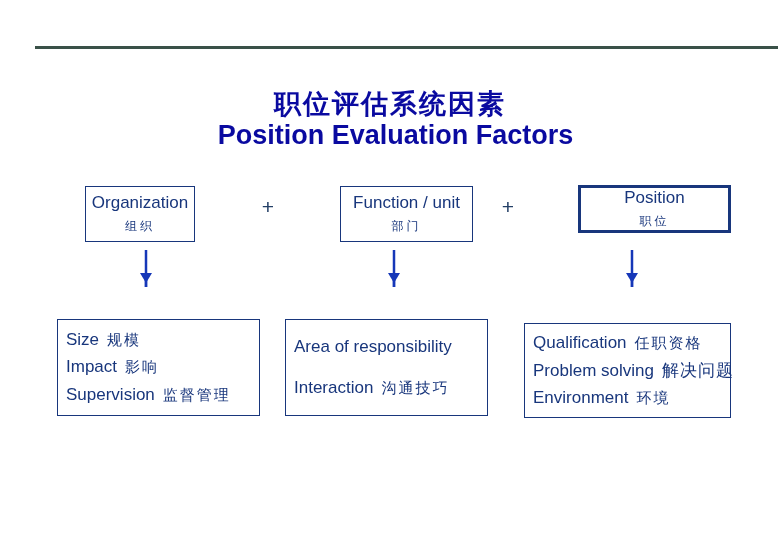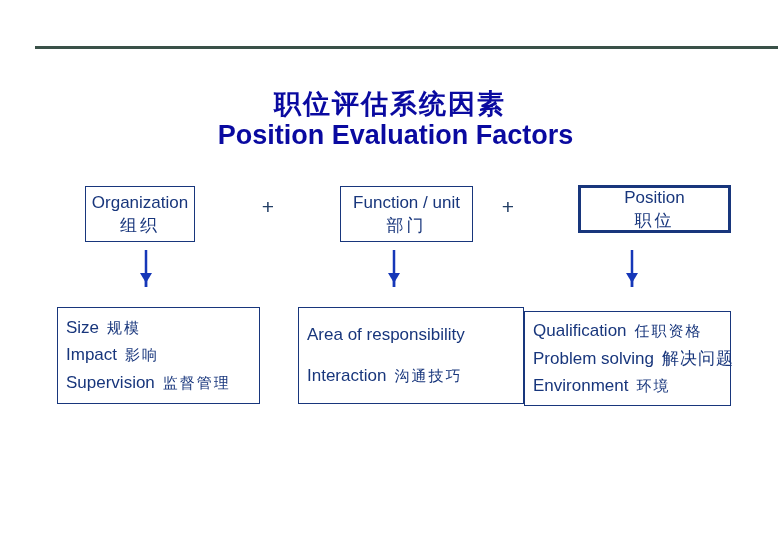--- a/index.html
+++ b/index.html
@@ -49,21 +49,21 @@
     border: 1px solid var(--box-navy);
     background: #ffffff;
     color: var(--box-navy);
     display: flex;
     flex-direction: column;
     align-items: center;
     justify-content: center;
     text-align: center;
   }
   .factor-box .en { font-size: 17px; line-height: 24px; white-space: nowrap; }
-  .factor-box .zh { font-size: 17px; line-height: 22px; letter-spacing: 3px; white-space: nowrap; }
+  .factor-box .zh { font-size: 12px; line-height: 22px; letter-spacing: 3px; white-space: nowrap; }
   .box-1 { left: 85px;  top: 186px; width: 110px; height: 56px; }
   .box-2 { left: 320px; top: 186px; width: 133px; height: 56px; margin-left: 20px; }
   .box-3 { left: 578px; top: 185px; width: 153px; height: 48px; border-width: 3px; }
   .plus {
     position: absolute;
     width: 28px;
     text-align: center;
     color: var(--plus-navy);
     font-size: 21px;
     line-height: 28px;
@@ -81,23 +81,24 @@
   .arrow svg { display: block; }
   .detail-box {
     position: absolute;
     border: 1px solid var(--box-navy);
     background: #ffffff;
     color: var(--box-navy);
     display: flex;
     flex-direction: column;
     justify-content: space-around;
     padding: 6px 8px;
+    margin-top: 12px;
   }
   .detail-1 { left: 57px;  top: 307px; width: 203px; height: 97px; }
-  .detail-2 { left: 298px; top: 307px; width: 226px; height: 97px; }
+  .detail-2 { left: 285px; top: 307px; width: 203px; height: 97px; }
   .detail-3 { left: 524px; top: 311px; width: 207px; height: 95px; }
   .detail-box .line {
     display: flex;
     align-items: baseline;
     gap: 8px;
     white-space: nowrap;
   }
   .detail-box .en { font-size: 17px; }
   .detail-box .zh { font-size: 15px; letter-spacing: 2px; }
   .detail-box .zh.small { font-size: 17px; letter-spacing: 1px; }

